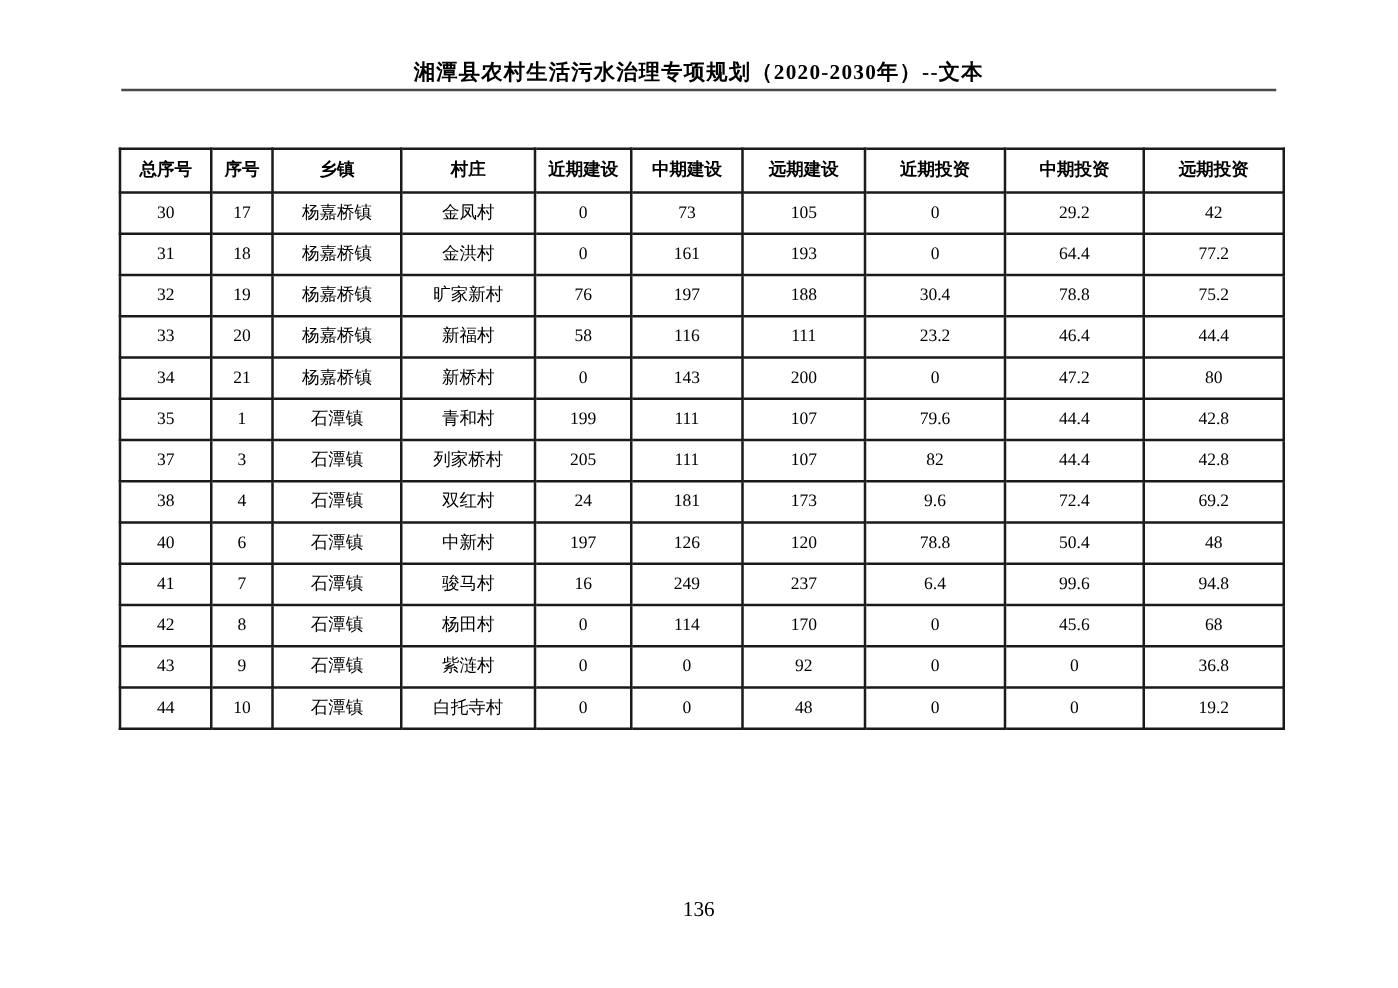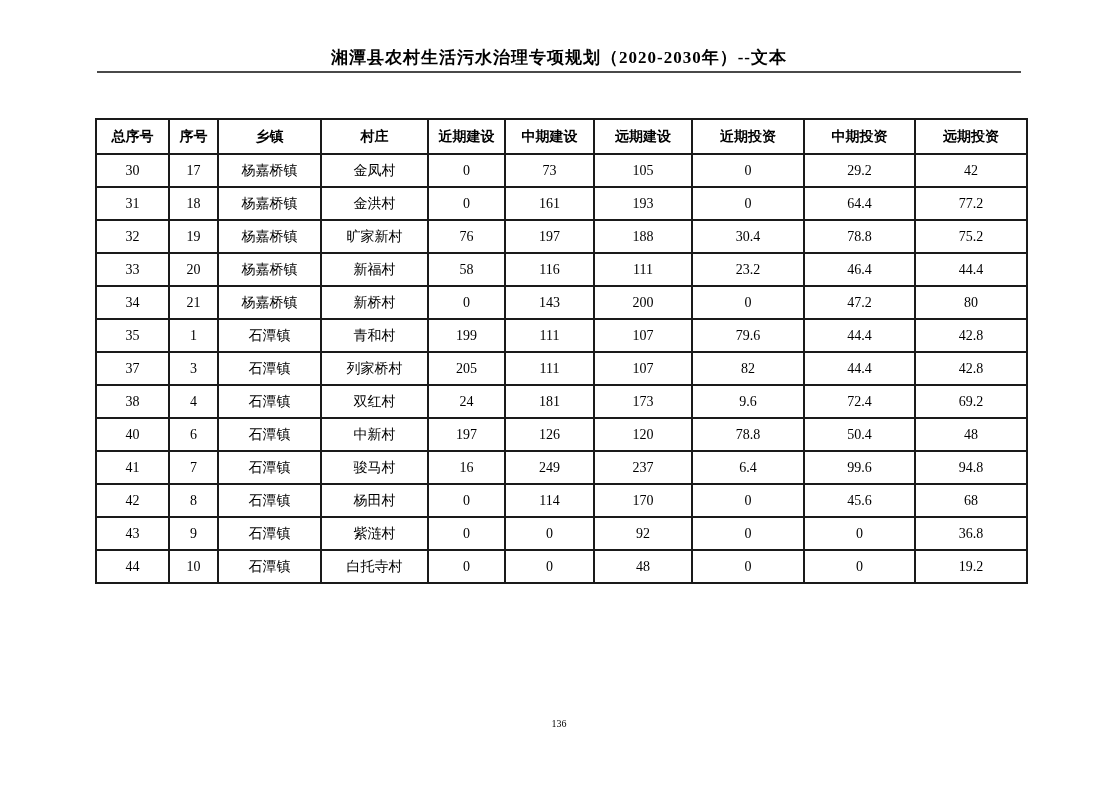--- a/index.html
+++ b/index.html
@@ -61,21 +61,21 @@
   table.data-table td {
     height: 31px;
     font-weight: 400;
   }
   .footer-page-number {
     position: absolute;
     top: 718px;
     left: 0;
     width: 100%;
     text-align: center;
-    font-size: 10px;
+    font-size: 17px;
   }
 </style>
 </head>
 <body>
 
 <div class="page">
 
   <div class="doc-title">湘潭县农村生活污水治理专项规划（2020-2030年）--文本</div>
 
   <div class="header-rule"></div>

